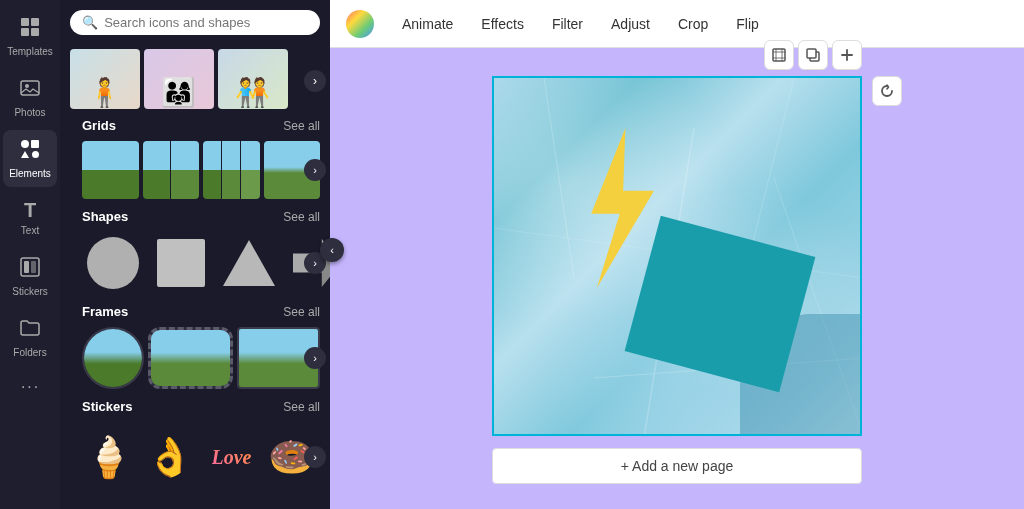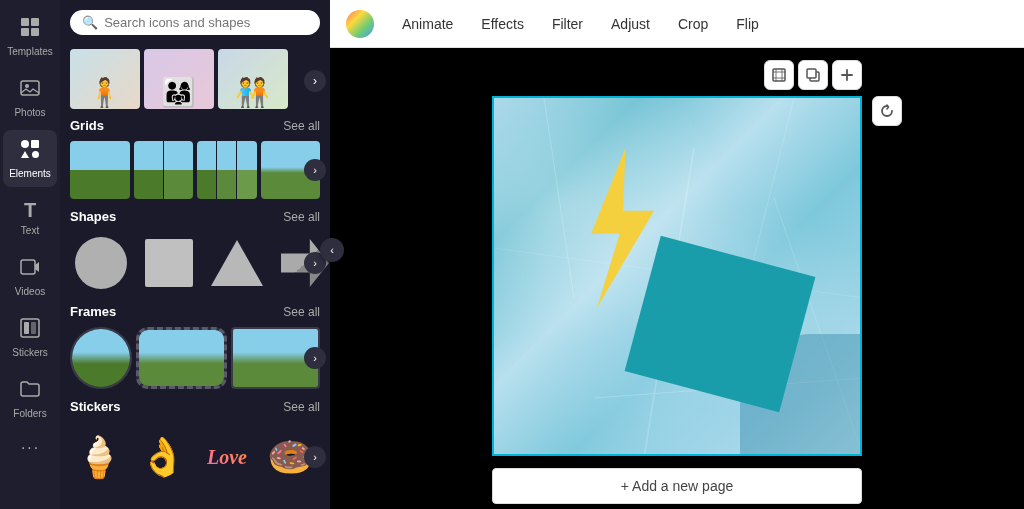--- a/index.html
+++ b/index.html
@@ -111,21 +111,21 @@
       border-radius: 50%;
       width: 22px;
       height: 22px;
       display: flex;
       align-items: center;
       justify-content: center;
       cursor: pointer;
       font-size: 12px;
     }
 
-    .section { margin-bottom: 10px; }
+    .section { margin-bottom: 10px; margin-left: 12px; }
     .section-header {
       display: flex;
       justify-content: space-between;
       align-items: center;
       margin-bottom: 8px;
     }
     .section-title { font-size: 13px; font-weight: 600; color: #fff; }
     .see-all { font-size: 12px; color: #aaa; cursor: pointer; }
 
     .grid-row {
@@ -285,23 +285,22 @@
       font-size: 11px;
       z-index: 10;
       box-shadow: 0 2px 4px rgba(0,0,0,0.4);
     }
 
     
     .main {
       flex: 1;
       display: flex;
       flex-direction: column;
-      background: #000000;
-      position: relative;
-      gap: 20px;
+      background: #c4b5fd;
+      position: relative;
     }
 
     
     .topbar {
       height: 48px;
       background: #fff;
       display: flex;
       align-items: center;
       padding: 0 16px;
       gap: 4px;
@@ -481,29 +480,20 @@
         <rect x="12" y="2" width="8" height="8" rx="1" fill="#fff"></rect>
         <polygon points="2,20 10,20 6,13" fill="#fff"></polygon>
         <rect x="13" y="13" width="7" height="7" rx="3.5" fill="#fff"></rect>
       </svg>
     </span>
     <span style="color:#fff">Elements</span>
   </div>
   <div class="sidebar-item">
     <span class="sidebar-icon" style="font-size:20px;font-weight:bold;color:#aaa">T</span>
     <span>Text</span>
-  </div>
-  <div class="sidebar-item">
-    <span class="sidebar-icon">
-      <svg width="22" height="22" viewBox="0 0 22 22" fill="none">
-        <rect x="2" y="4" width="14" height="14" rx="2" stroke="#aaa" stroke-width="1.5" fill="none"></rect>
-        <polygon points="20,6 16,9 16,13 20,16" fill="#aaa"></polygon>
-      </svg>
-    </span>
-    <span>Videos</span>
   </div>
   <div class="sidebar-item">
     <span class="sidebar-icon">
       <svg width="22" height="22" viewBox="0 0 22 22" fill="none">
         <rect x="2" y="2" width="18" height="18" rx="2" stroke="#aaa" stroke-width="1.5" fill="none"></rect>
         <rect x="5" y="5" width="5" height="12" fill="#aaa" rx="1"></rect>
         <rect x="12" y="5" width="5" height="12" fill="#aaa" rx="1" opacity="0.5"></rect>
       </svg>
     </span>
     <span>Stickers</span>

